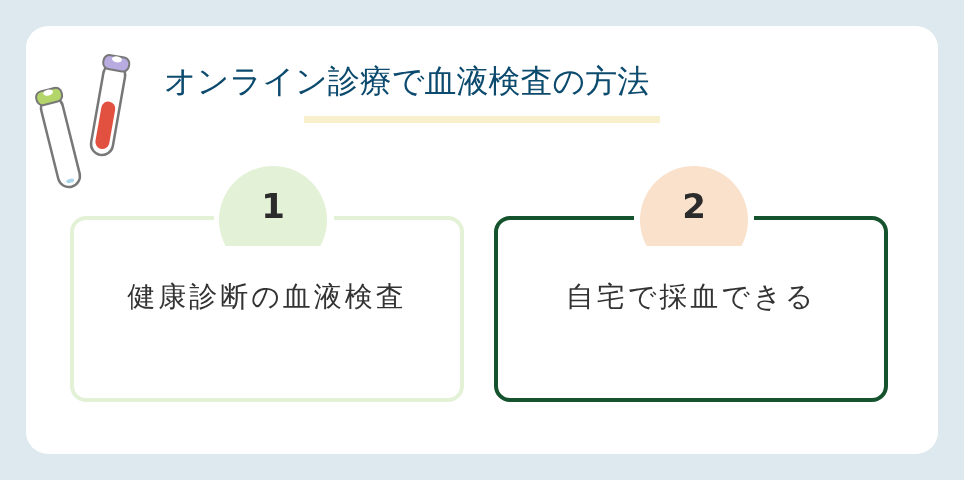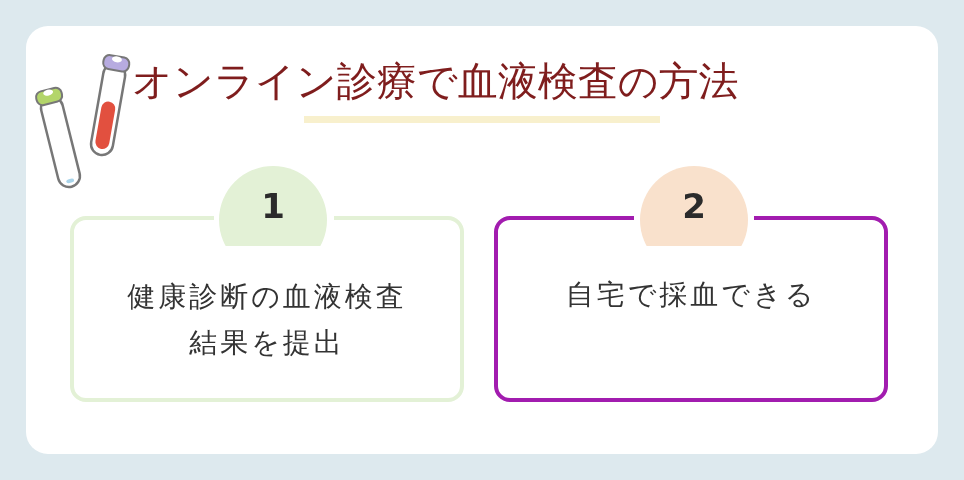--- a/index.html
+++ b/index.html
@@ -1,23 +1,23 @@
 <!DOCTYPE html>
 <html><head>
 <meta charset="utf-8">
 <style>
   html, body { margin:0; padding:0; }
   body { width:964px; height:480px; background:#dde9ee; position:relative; overflow:hidden; font-family:"DejaVu Sans", sans-serif; }
   .card { position:absolute; left:26px; top:26px; width:912px; height:428px; background:#ffffff; border-radius:22px; }
-  .title { position:absolute; left:132px; top:56px; width:680px; font-family:"DejaVu Serif", serif; font-size:40px; color:#7f1d1d; letter-spacing:0px; white-space:nowrap; line-height:50px; }
+  .title { position:absolute; left:164px; top:56px; width:680px; font-family:"DejaVu Serif", serif; font-size:32px; color:#0c4a6e; letter-spacing:0px; white-space:nowrap; line-height:50px; }
   .underline { position:absolute; left:304px; top:116px; width:356px; height:7px; background:#f8f0cd; }
   .tubes { position:absolute; left:30px; top:46px; width:110px; height:150px; }
   .box { position:absolute; top:216px; width:394px; height:186px; border-radius:16px; box-sizing:border-box; background:#fff; }
   .box1 { left:70px; border:4px solid #e3f1d6; }
-  .box2 { left:494px; border:4px solid #a21caf;font-family:Liberation Mono, monospace; }
+  .box2 { left:494px; border:4px solid #14532d; }
   .badge { position:absolute; top:166px; width:108px; height:80px; overflow:hidden; }
   .badge .circ { position:absolute; left:0; top:0; width:108px; height:108px; border-radius:50%; }
   .badge .num { position:absolute; left:0; top:20px; width:108px; text-align:center; font-size:34px; font-weight:bold; color:#2b2b2b; line-height:40px; }
   .gap { position:absolute; top:212px; height:12px; background:#fff; }
   .btext { position:absolute; left:0; right:0; top:54px; text-align:center; font-size:28px; line-height:46px; color:#333; letter-spacing:3px; }
 </style>
 </head>
 <body>
 
 <div class="card"></div>
@@ -36,21 +36,20 @@
     <ellipse cx="77" cy="13" rx="5" ry="3" fill="#fff"></ellipse>
   </g>
 </svg>
 
 <div class="title">オンライン診療で血液検査の方法</div>
 <div class="underline"></div>
 
 <div class="box box1">
   <div class="btext">
     <div>健康診断の血液検査</div>
-    <div>結果を提出</div>
   </div>
 </div>
 <div class="gap" style="left:214px;width:120px;"></div>
 <div class="badge" style="left:219px;">
   <div class="circ" style="background:#e3f1d6;"></div>
   <div class="num">1</div>
 </div>
 
 <div class="box box2">
   <div class="btext">

